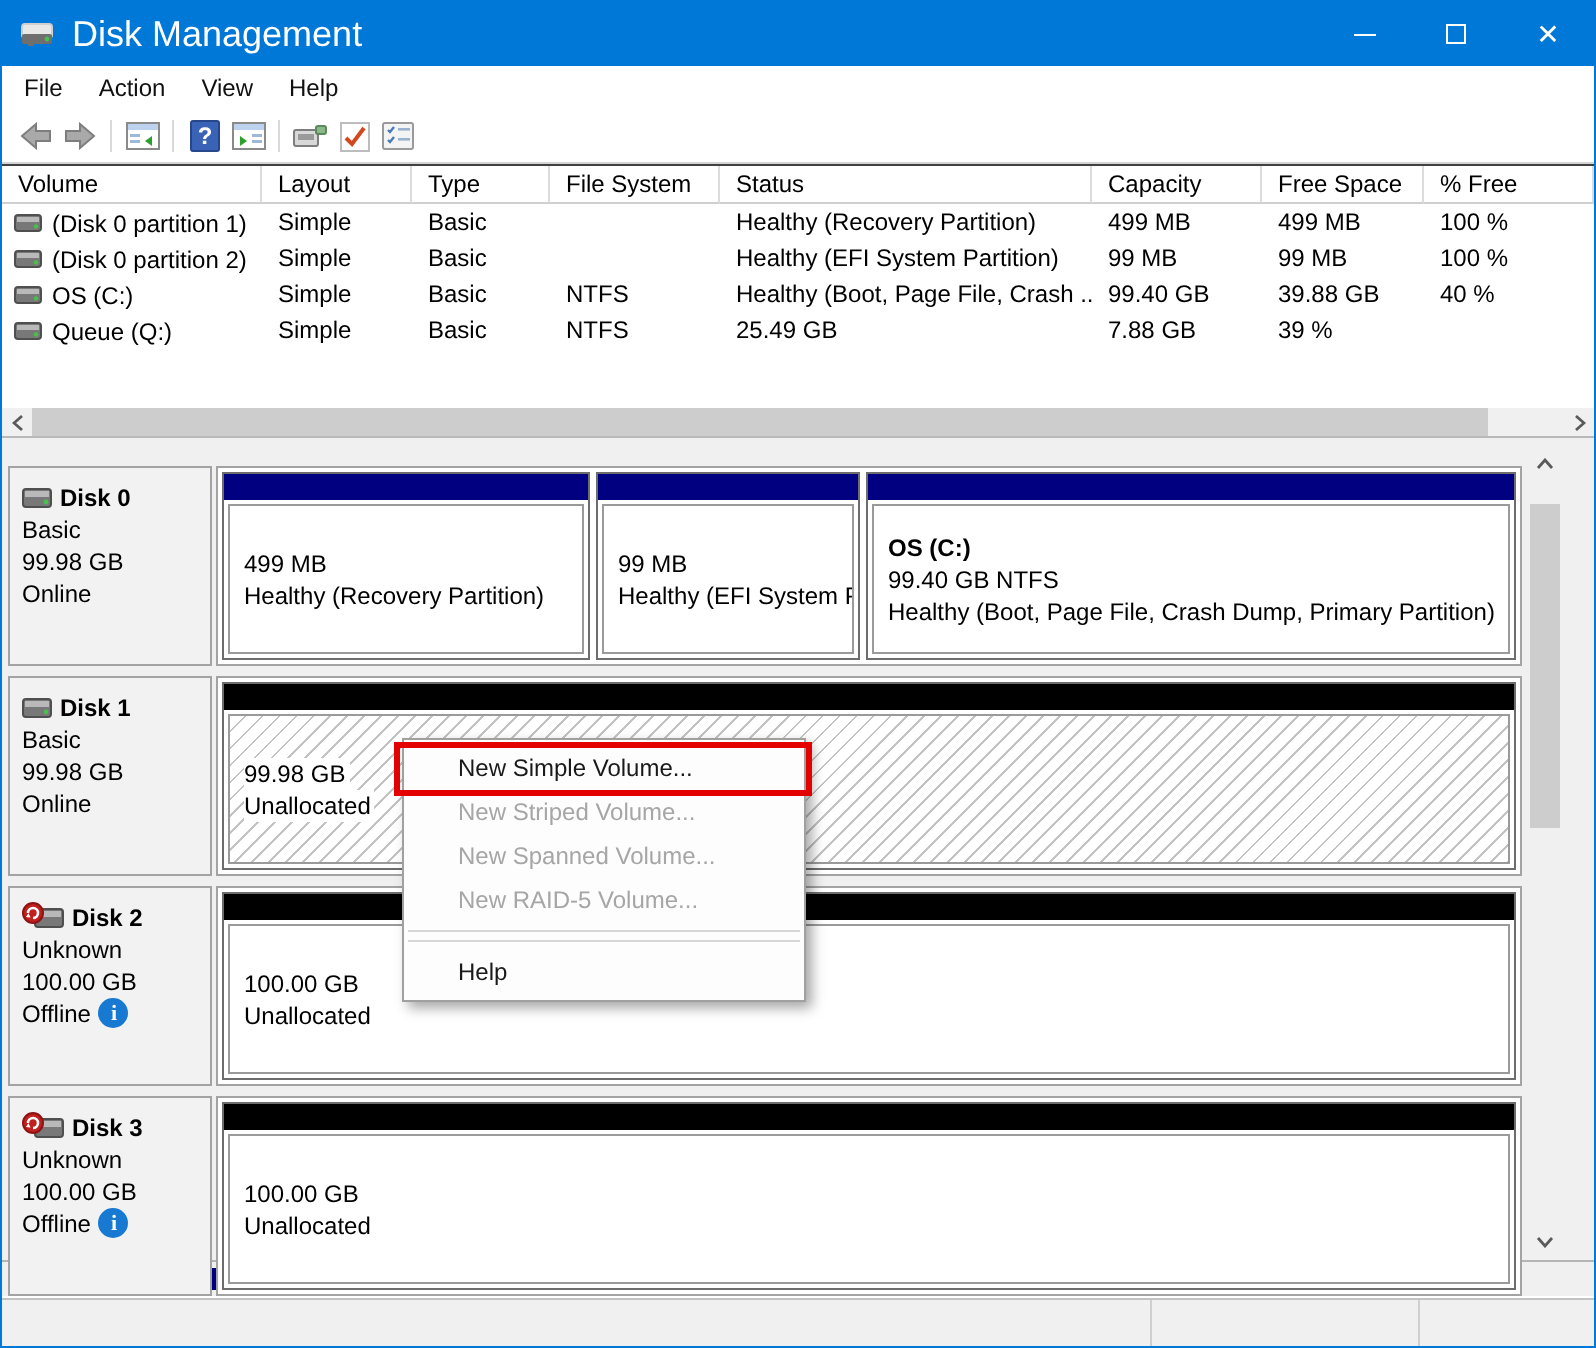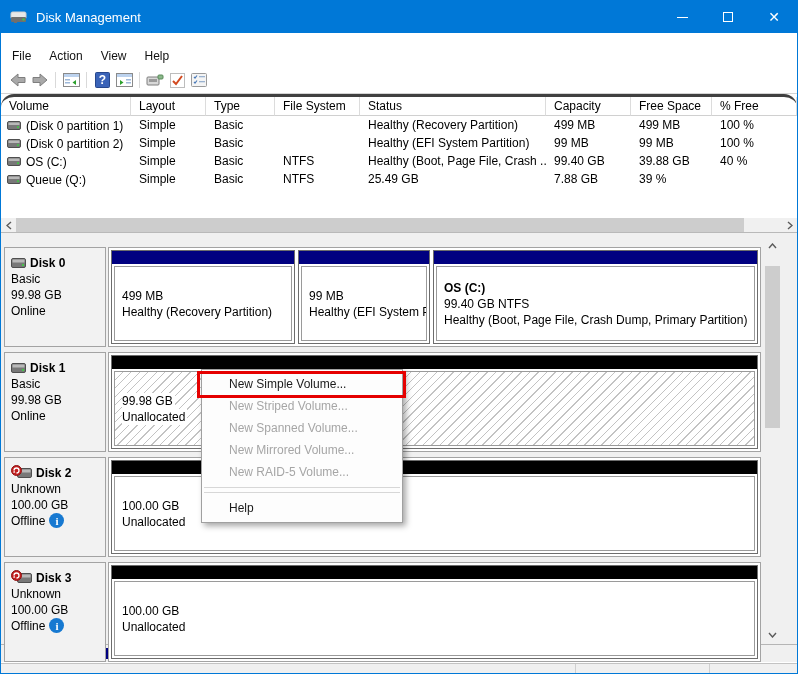--- a/index.html
+++ b/index.html
@@ -4,35 +4,35 @@
 <style>
   html,body{margin:0;padding:0;background:#555;}
   *{box-sizing:border-box;font-family:"Liberation Sans","DejaVu Sans",sans-serif;}
   .window{
     position:relative;width:798px;height:674px;background:#fff;
     border:1px solid var(--titlebar,#0078d7);overflow:hidden;
   }
   
   .titlebar{height:32px;background:var(--titlebar,#0078d7);display:flex;align-items:center;color:#fff;}
   .titlebar .app-icon{margin:0 8px 0 9px;display:flex;}
-  .titlebar .title{font-size:13px;flex:1;}
+  .titlebar .title{font-size:18px;flex:1;}
   .win-controls{display:flex;height:100%;}
   .win-btn{width:46px;height:100%;display:flex;align-items:center;justify-content:center;color:#fff;font-size:13px;}
   .glyph-min{width:11px;height:1px;background:#fff;display:block;}
   .glyph-max{width:10px;height:10px;border:1px solid #fff;display:block;}
   .glyph-close{font-size:14px;line-height:1;}
   
-  .menubar{height:22px;background:#fff;display:flex;align-items:center;font-size:12px;padding-left:2px;margin-top:12px;}
+  .menubar{height:22px;background:#fff;display:flex;align-items:center;font-size:12px;padding-left:2px;}
   .menu-item{padding:3px 9px;color:#111;}
   
   .toolbar{height:27px;background:#fff;display:flex;align-items:center;padding-left:6px;border-bottom:1px solid #d4d4d4;}
   .tb-icon{width:22px;height:20px;display:flex;align-items:center;justify-content:center;}
   .tb-sep{width:1px;height:16px;background:#d9d9d9;margin:0 4px;}
   
-  .vol-panel{background:#fff;border-top:3px solid #404040;border-radius:13px;}
+  .vol-panel{background:#fff;border-top:1px solid #404040;}
   .vt-grid{display:grid;grid-template-columns:130px 75px 69px 85px 186px 85px 81px 1fr;}
   .vt-head .cell{
     font-size:12px;color:#000;padding:2px 4px 3px 8px;height:19px;
     border-right:1px solid #dcdcdc;border-bottom:1px solid #d0d0d0;white-space:nowrap;overflow:hidden;
   }
   .vt-row .cell{font-size:12px;color:#000;height:18px;padding:2px 4px 1px 8px;white-space:nowrap;overflow:hidden;}
   .vt-row .vol-cell{display:flex;align-items:center;gap:5px;padding-left:6px;}
   .vt-filler{height:30px;background:#fff;}
   
   .hscroll{height:14px;background:#f0f0f0;display:flex;align-items:stretch;}
@@ -466,20 +466,19 @@
     <div class="sb-cell sb-1"></div>
     <div class="sb-cell sb-2"></div>
     <div class="sb-cell sb-3"></div>
   </div>
 
   <div class="ctx-menu">
     <div class="red-box"></div>
     <div class="ctx-item">New Simple Volume...</div>
     <div class="ctx-item disabled">New Striped Volume...</div>
     <div class="ctx-item disabled">New Spanned Volume...</div>
-    <div class="ctx-item disabled">New Mirrored Volume...</div>
     <div class="ctx-item disabled">New RAID-5 Volume...</div>
     <div class="ctx-sep"></div>
     <div class="ctx-sep"></div>
     <div class="ctx-item">Help</div>
   </div>
 
 </div>
 
 </body></html>

